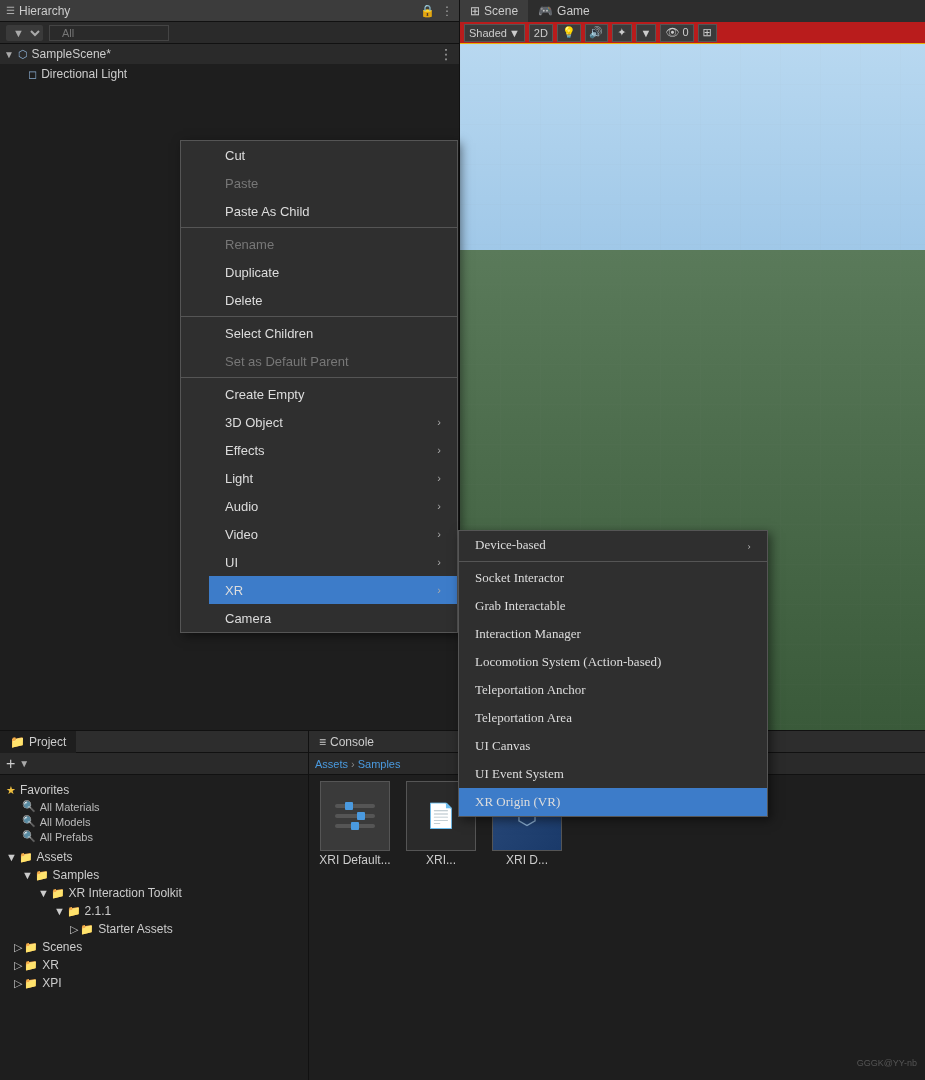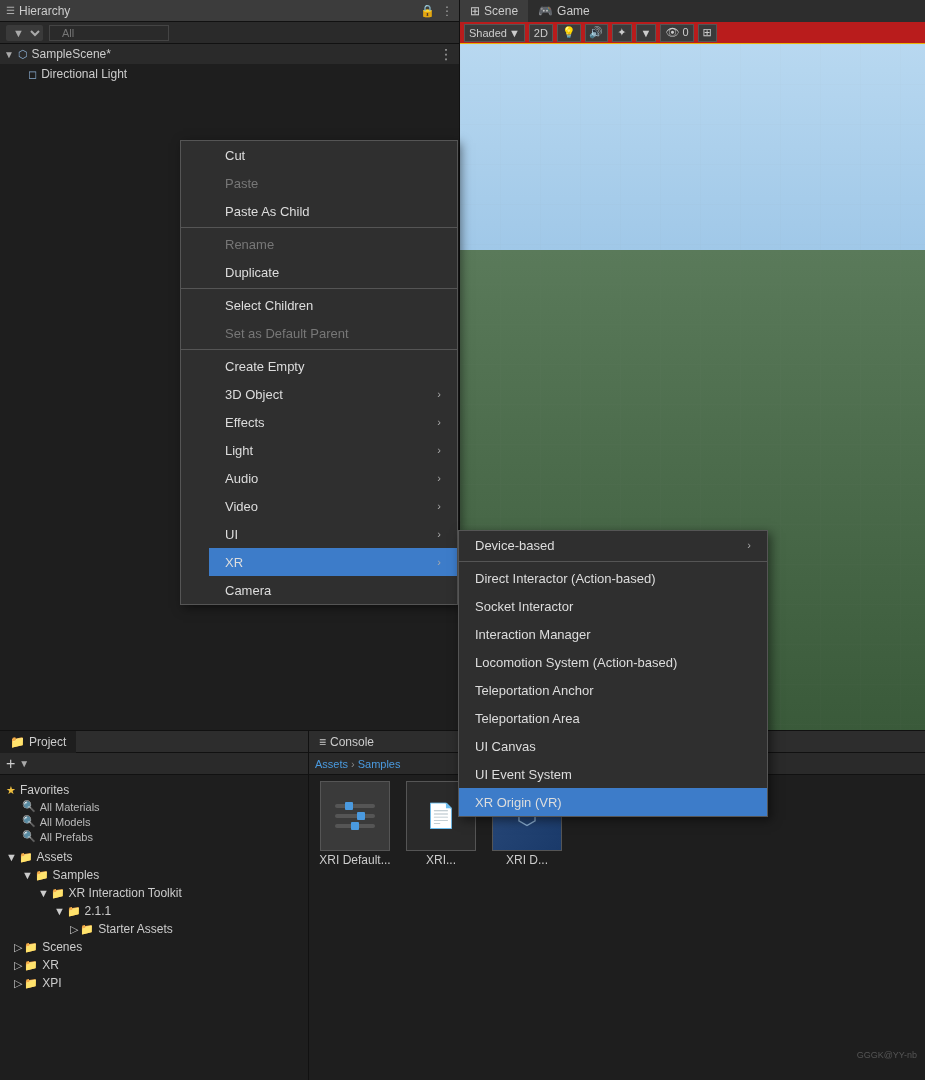--- a/index.html
+++ b/index.html
@@ -325,20 +325,21 @@
 
     .xr-menu-item {
       padding: 5px 16px;
       font-size: 13px;
       color: #ddd;
       cursor: pointer;
       display: flex;
       align-items: center;
       justify-content: space-between;
       height: 28px;
+      font-family: Liberation Serif, serif;
     }
 
     .xr-menu-item.highlighted {
       background: #3d7cc9;
     }
 
     .xr-separator {
       height: 1px;
       background: #555;
       margin: 2px 0;
@@ -520,20 +521,23 @@
   <div class="menu-item">
     <span>Paste As Child</span>
   </div>
   <div class="menu-separator"></div>
   <div class="menu-item disabled">
     <span>Rename</span>
   </div>
   <div class="menu-item">
     <span>Duplicate</span>
   </div>
+  <div class="menu-item">
+    <span>Delete</span>
+  </div>
   <div class="menu-separator"></div>
   <div class="menu-item">
     <span>Select Children</span>
   </div>
   <div class="menu-item disabled">
     <span>Set as Default Parent</span>
   </div>
   <div class="menu-separator"></div>
   <div class="menu-item">
     <span>Create Empty</span>
@@ -571,24 +575,24 @@
   </div>
 </div>
 
 <div class="xr-submenu">
   <div class="xr-menu-item">
     <span>Device-based</span>
     <span style="font-size:11px;color:#aaa;">›</span>
   </div>
   <div class="xr-separator"></div>
   <div class="xr-menu-item">
-    <span>Direct Interactor (Action-based)</span>
-  </div>
-  <div class="xr-menu-item">
     <span>Socket Interactor</span>
+  </div>
+  <div class="xr-menu-item">
+    <span>Grab Interactable</span>
   </div>
   <div class="xr-menu-item">
     <span>Interaction Manager</span>
   </div>
   <div class="xr-menu-item">
     <span>Locomotion System (Action-based)</span>
   </div>
   <div class="xr-menu-item">
     <span>Teleportation Anchor</span>
   </div>
@@ -740,13 +744,13 @@
       <div class="asset-item">
         <div class="asset-thumb-blue">
           <span style="font-size:24px;color:#88aacc;">⬡</span>
         </div>
         <span class="asset-label">XRI D...</span>
       </div>
     </div>
   </div>
 </div>
 
-<div style="position:absolute;bottom:20px;right:8px;font-size:9px;color:#555;">GGGK@YY-nb</div>
+<div style="position:absolute;bottom:12px;right:8px;font-size:9px;color:#555;">GGGK@YY-nb</div>
 
 </body></html>

